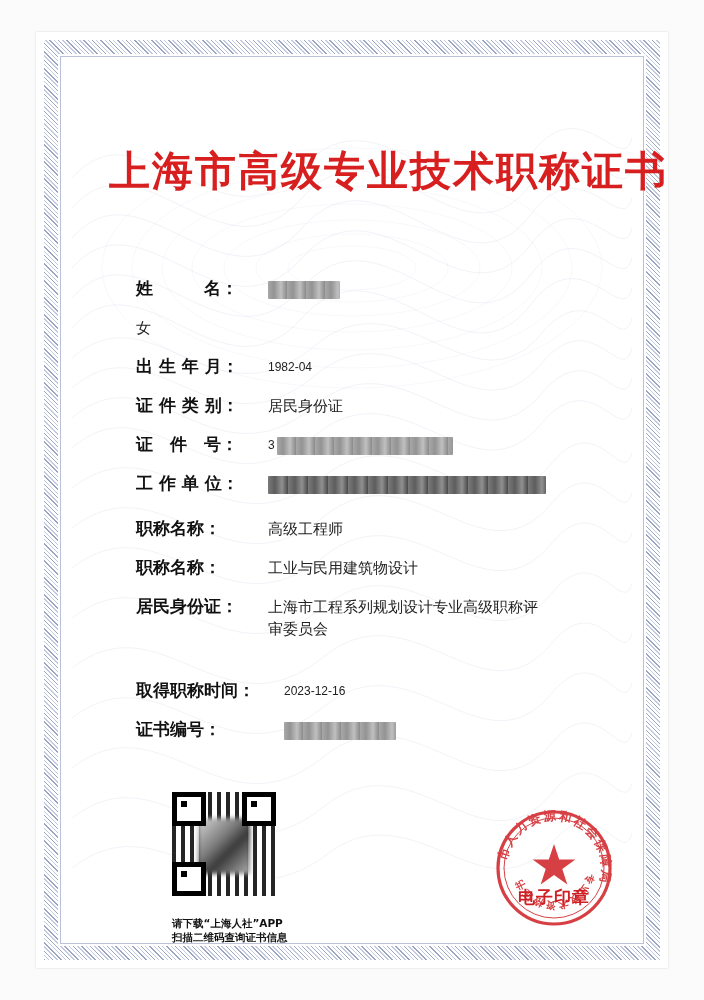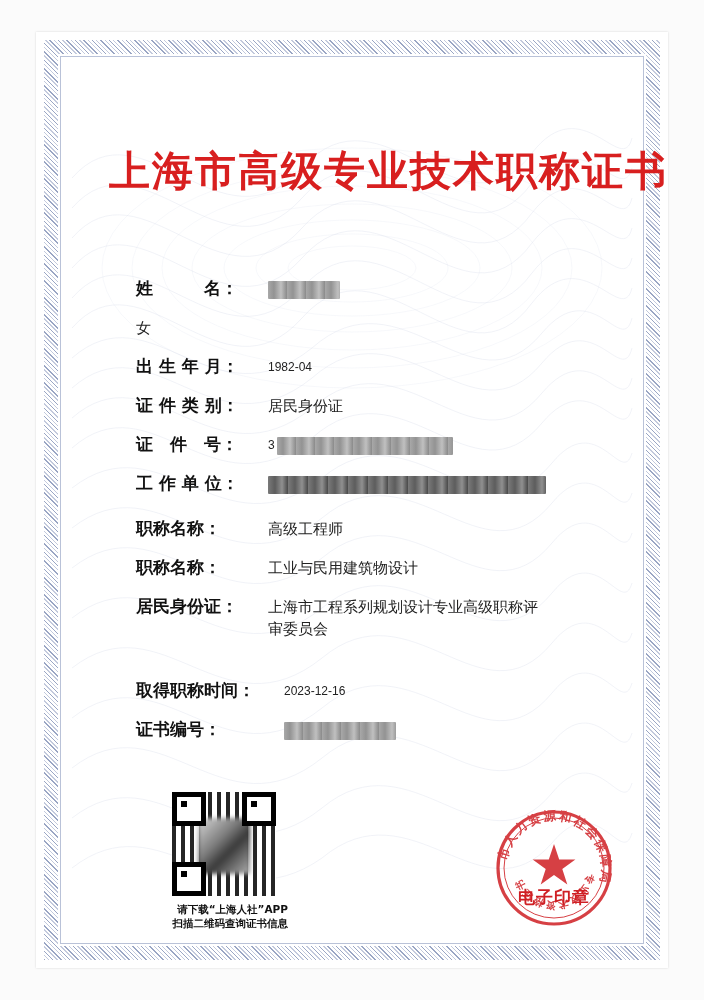--- a/index.html
+++ b/index.html
@@ -186,28 +186,27 @@
     position: absolute;
     left: 4px; top: 4px;
     width: 6px; height: 6px;
     background: #000;
   }
   #qr-eye-tl { left: 0; top: 0; }
   #qr-eye-tr { right: 0; top: 0; }
   #qr-eye-bl { left: 0; bottom: 0; }
 
   #qr-caption {
-    margin-top: 6px;
+    margin-top: 20px;
     font-size: 10.5px;
     line-height: 14px;
     color: #111;
     font-family: "DejaVu Sans", "Liberation Sans", sans-serif;
     font-weight: bold;
     white-space: nowrap;
-    text-align: right;
   }
 
   
   #seal {
     position: absolute;
     left: 452px;
     top: 770px;
     width: 132px;
     height: 132px;
   }

